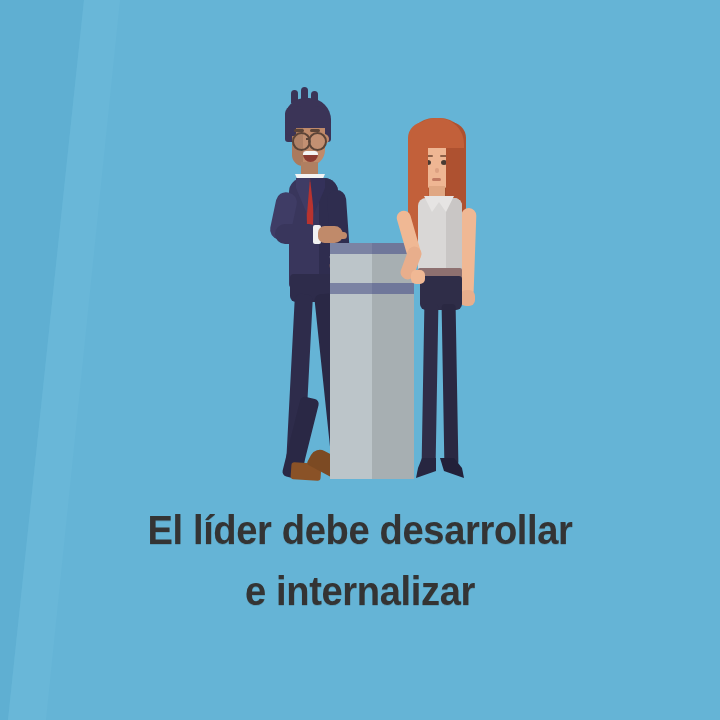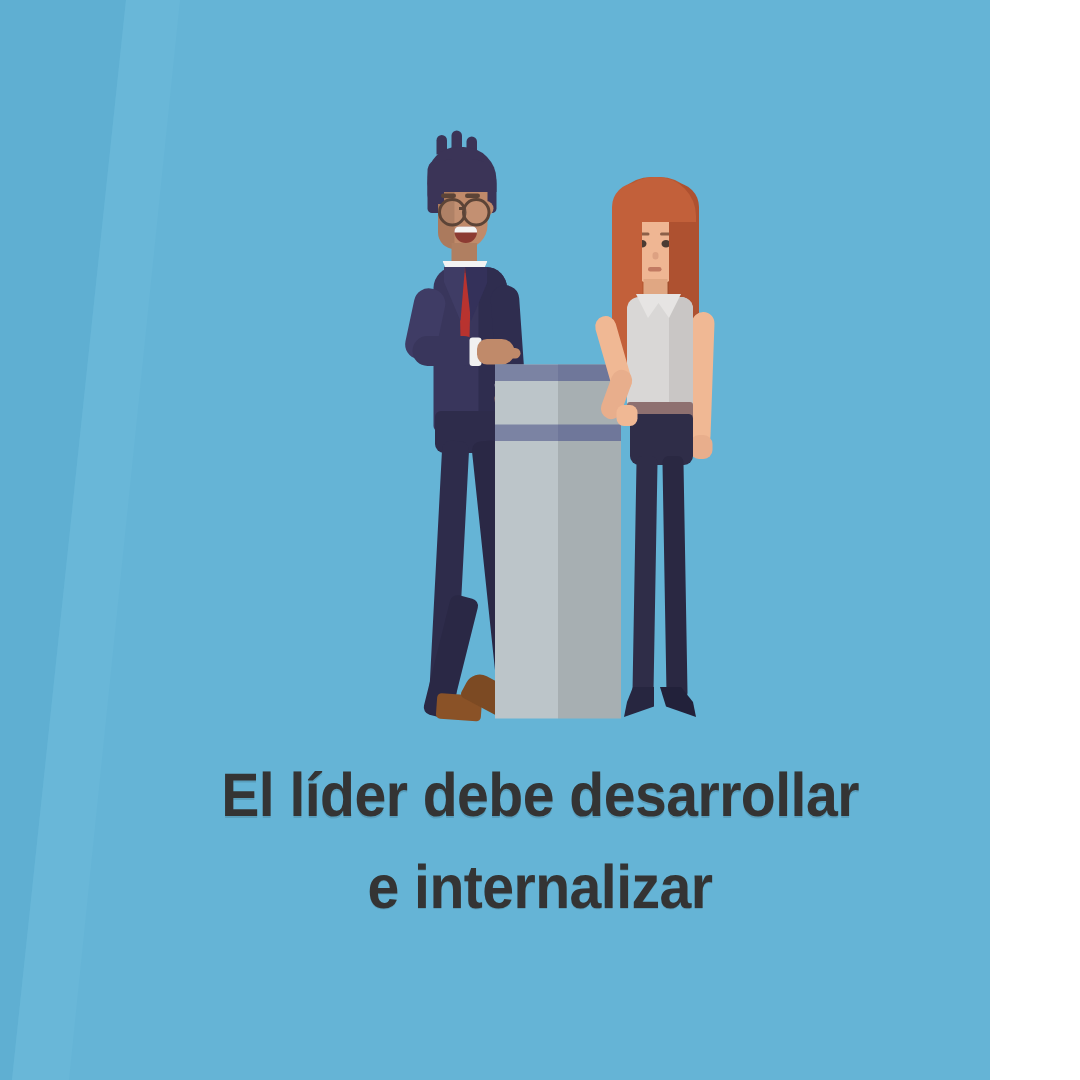--- a/index.html
+++ b/index.html
@@ -7,21 +7,21 @@
     margin: 0;
     padding: 0;
     background: #ffffff;
   }
   body {
     font-family: "Liberation Sans", sans-serif;
   }
 
   #slide {
     position: relative;
-    width: 660px;
+    width: 720px;
     height: 720px;
     overflow: hidden;
     background: #a3a3a3;
   }
 
   
   .bg-base {
     position: absolute;
     inset: 0;
     background: #65b4d6;

